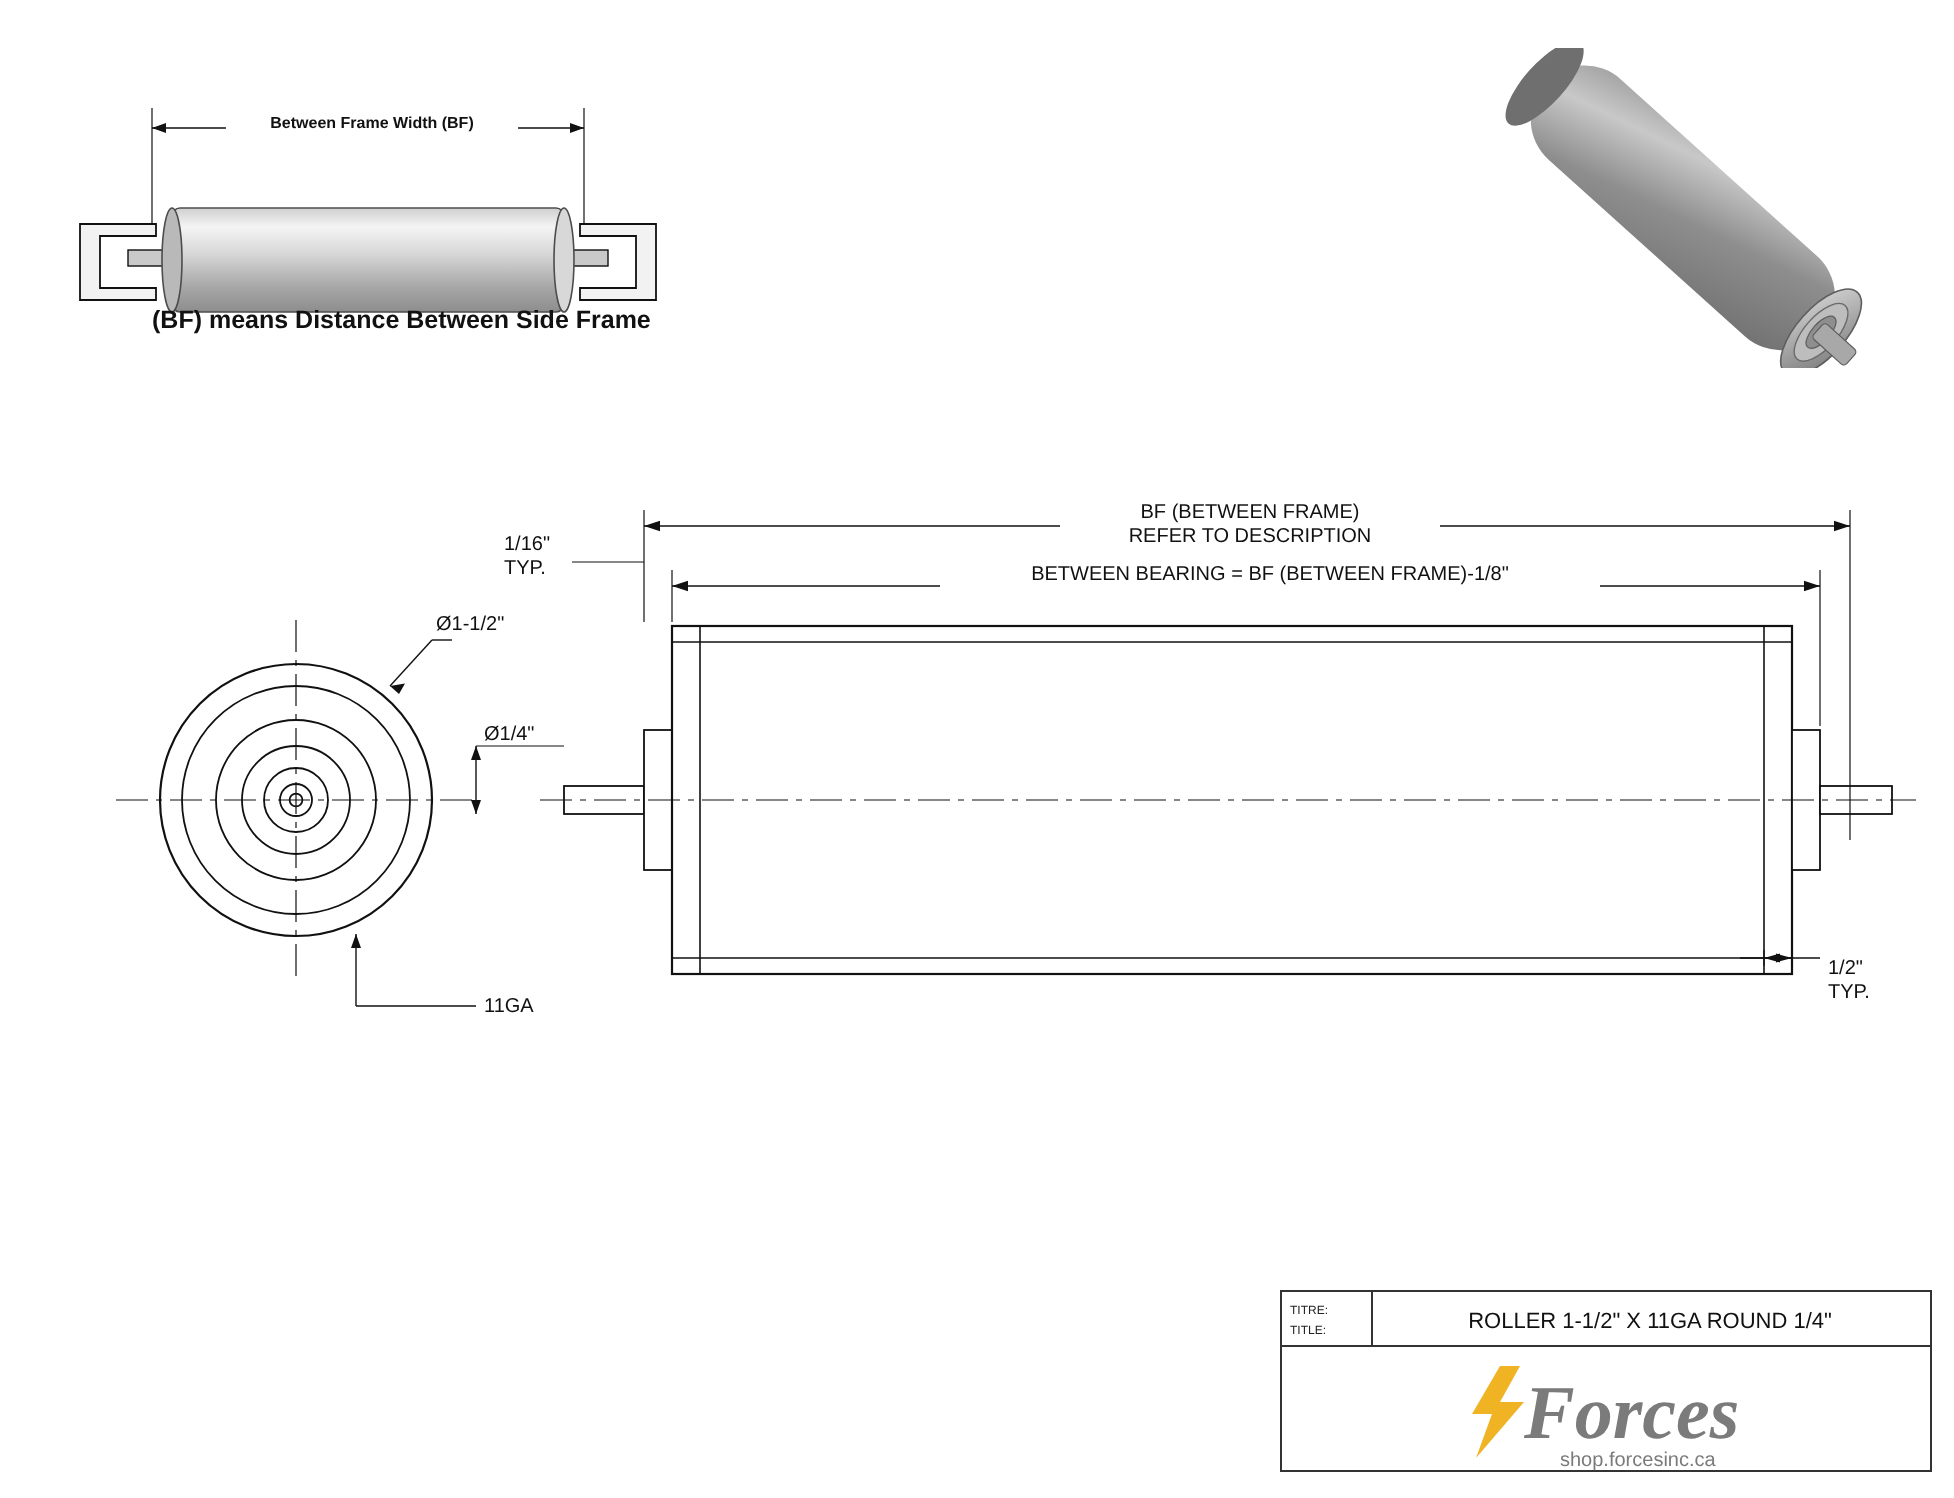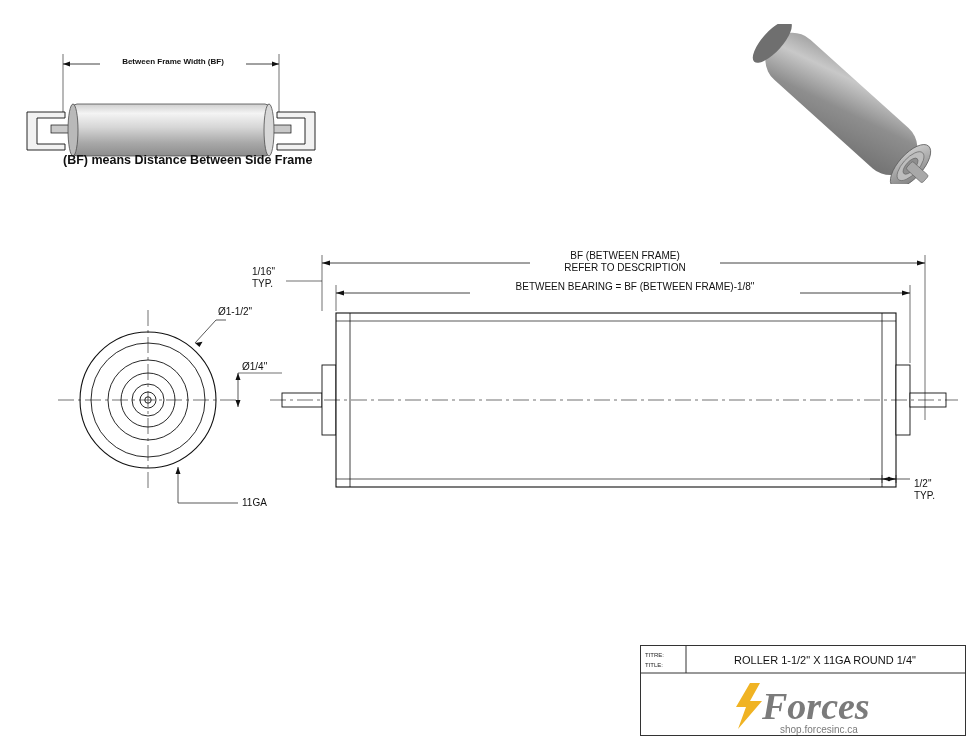--- a/index.html
+++ b/index.html
@@ -51,21 +51,21 @@
     font-family: "Liberation Sans", sans-serif;
     font-size: 10px;
     fill: #7b7b7b;
   }
 </style>
 </head>
 <body>
 
 <div id="page">
 
-  <div class="abs" style="left:7px; top:22px;">
+  <div class="abs" style="left:20px; top:22px;">
     <svg width="360" height="150" viewBox="0 0 360 150">
 
       <line x1="56" y1="42" x2="272" y2="42" stroke="#111" stroke-width="0.8"></line>
       <path d="M56,42 l7,-2.5 l0,5 z" fill="#111"></path>
       <path d="M272,42 l-7,-2.5 l0,5 z" fill="#111"></path>
       <line x1="56" y1="32" x2="56" y2="92" stroke="#111" stroke-width="0.6"></line>
       <line x1="272" y1="32" x2="272" y2="92" stroke="#111" stroke-width="0.6"></line>
       <rect x="93" y="34" width="146" height="12" fill="#ffffff"></rect>
       <text x="166" y="42" text-anchor="middle" class="dimtext" style="font-size:8px; font-weight:bold;">Between Frame Width (BF)</text>
 

